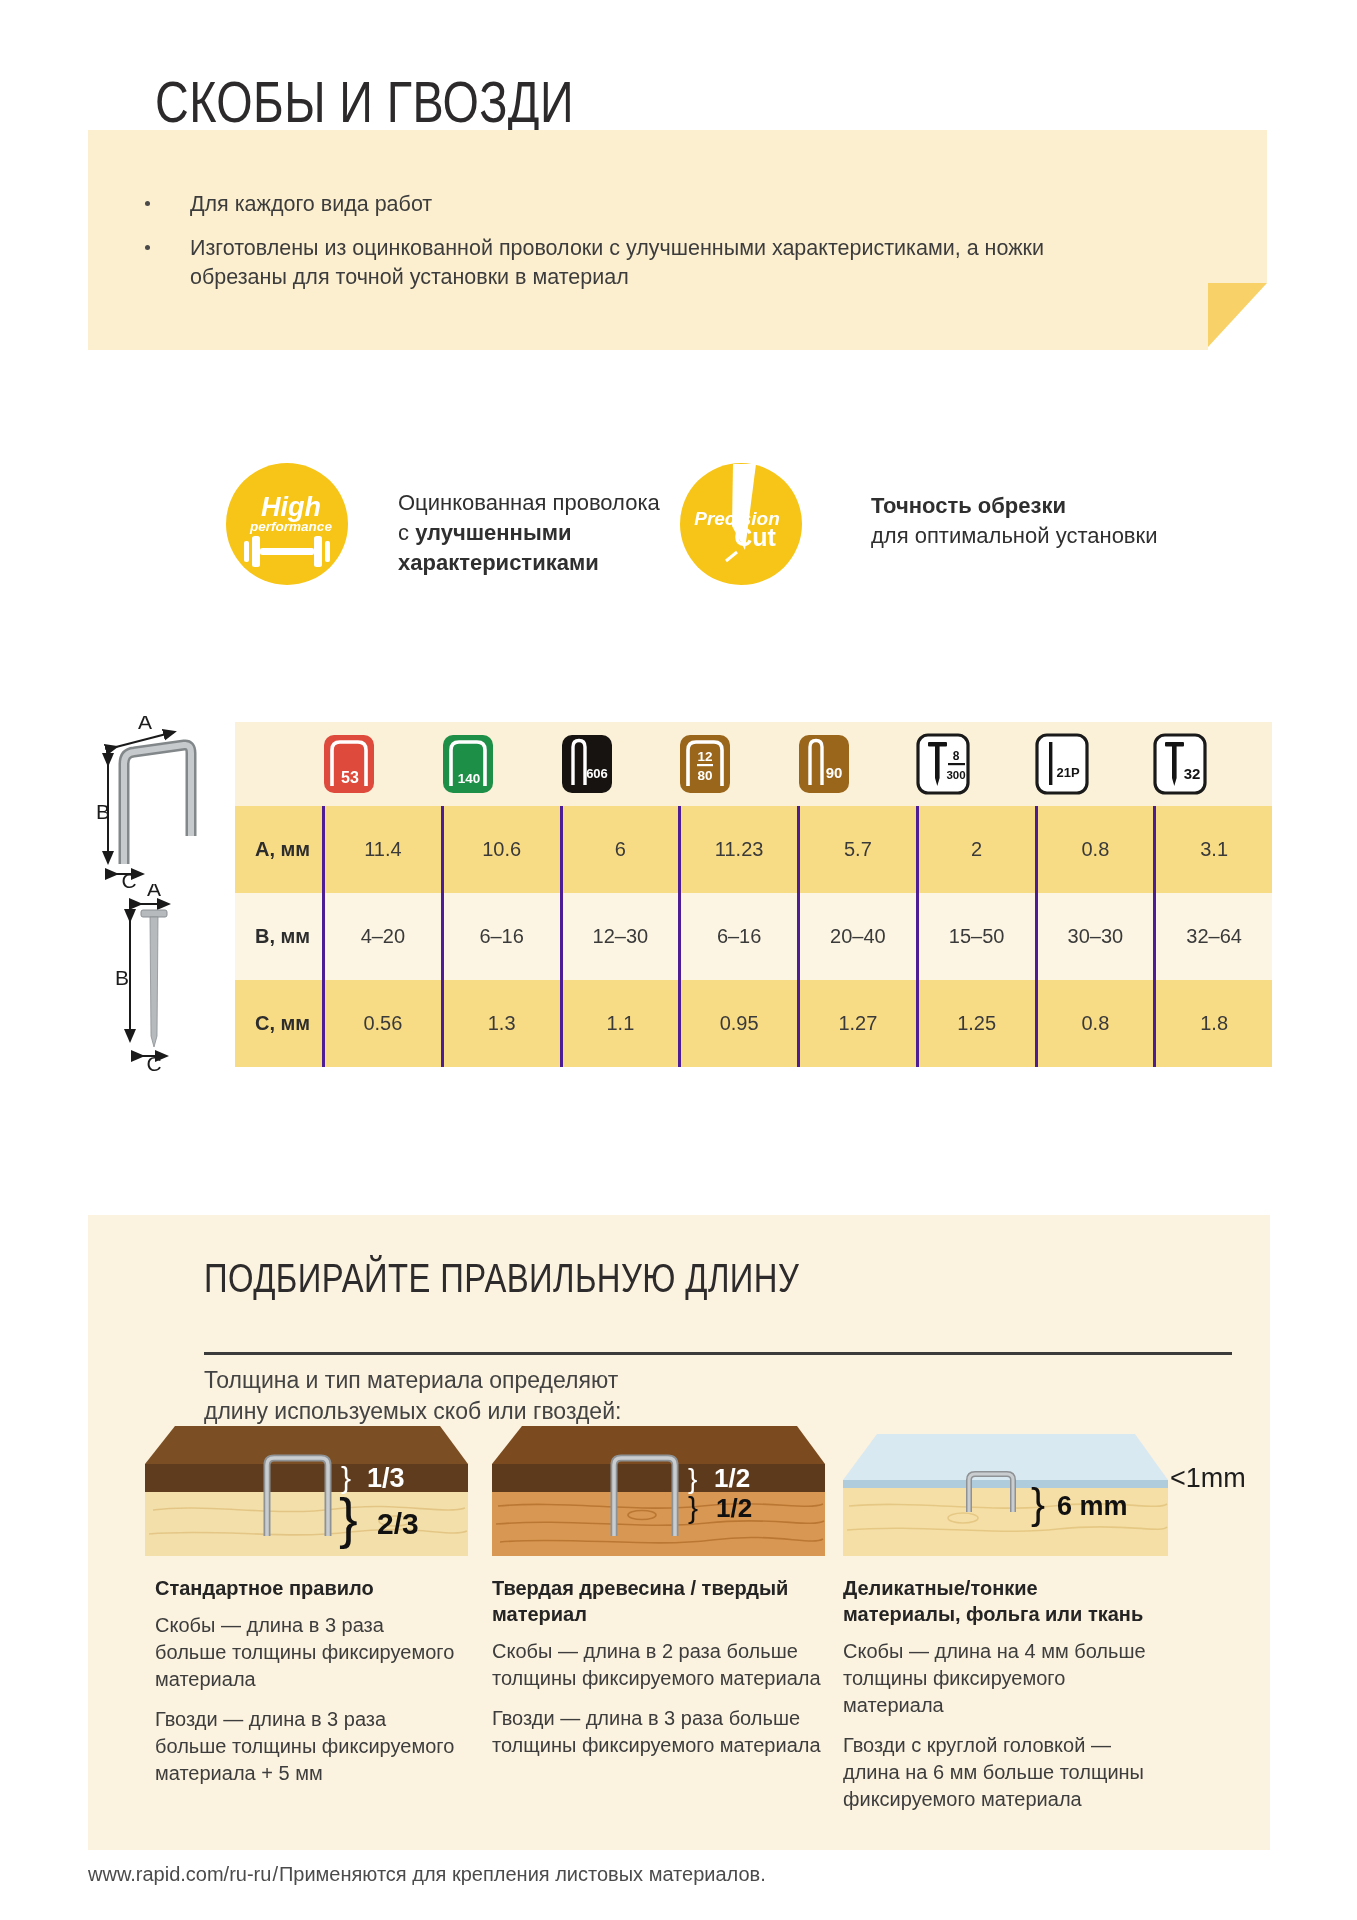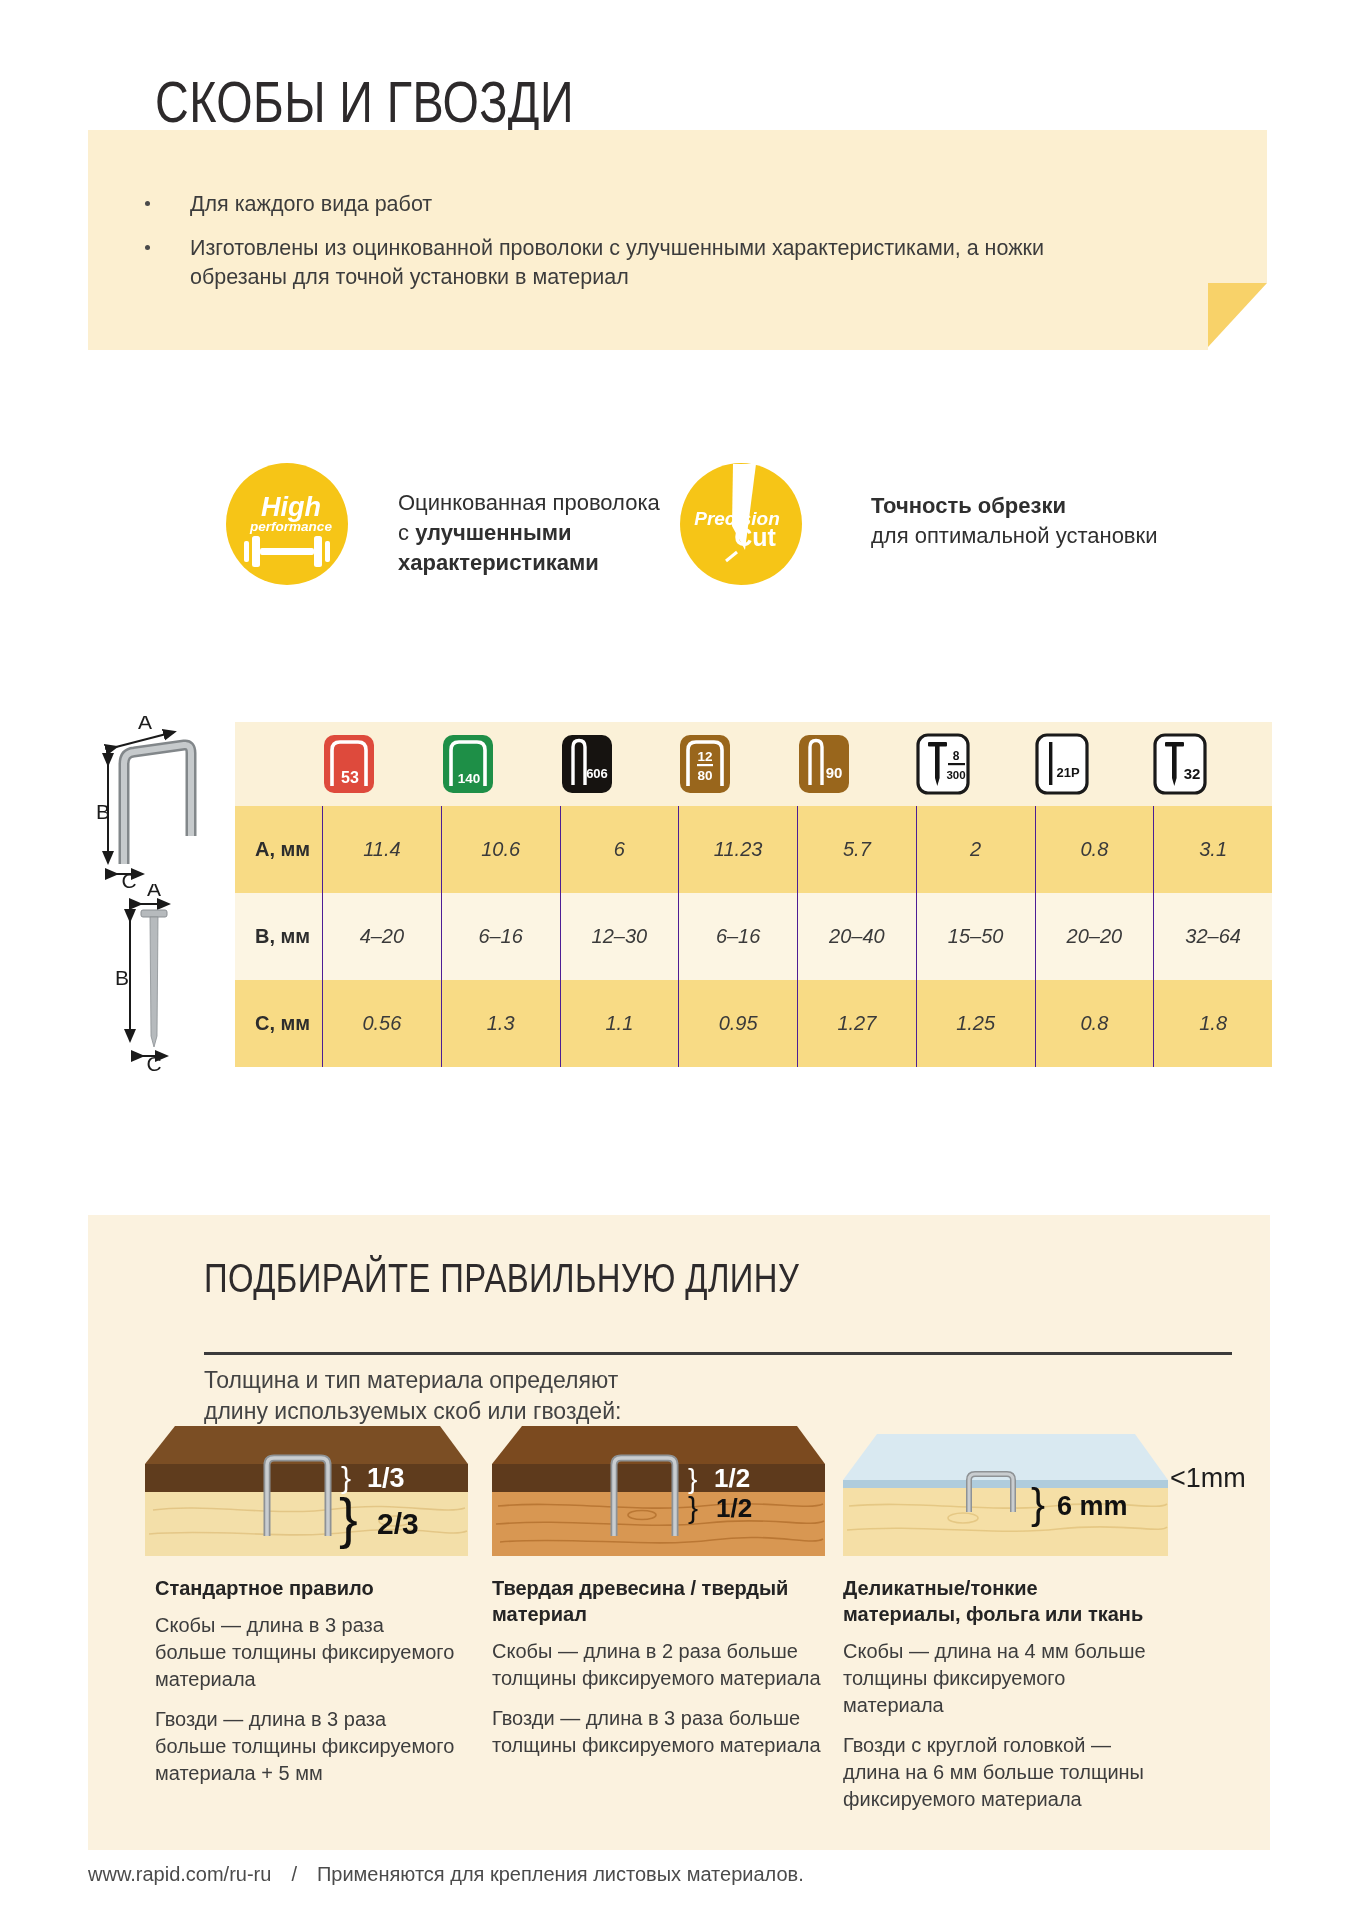--- a/index.html
+++ b/index.html
@@ -33,21 +33,21 @@
   
   #dim-staple{left:95px;top:716px;}
   #dim-nail{left:95px;top:884px;}
   #spec-table{left:235px;top:722px;width:1037px;}
   #spec-head{display:grid;grid-template-columns:87px repeat(8,1fr);height:84px;background:#FBF1D8;}
   #spec-head .cell{display:flex;align-items:center;justify-content:flex-start;}
   .spec-row{display:grid;grid-template-columns:87px repeat(8,1fr);height:87px;}
   .spec-row.dark{background:#F8DB85;}
   .spec-row.light{background:#FCF5E3;}
   .spec-row .cell{display:flex;align-items:center;justify-content:center;font-size:20px;color:#3a3a3a;}
-  .spec-row .cell + .cell{border-left:1px solid #4c1d95;font-style:italic;}
+  .spec-row .cell + .cell{border-left:3px solid #4c1d95;}
   .spec-row .rlabel{justify-content:flex-start;padding-left:20px;font-weight:bold;color:#2d2d2d;}
 
   svg text{font-family:"Liberation Sans",sans-serif;}
   .ic{fill:#fff;font-weight:bold;text-anchor:middle;}
   .icb{fill:#141414;font-weight:bold;text-anchor:middle;}
   .dimlab{fill:#1c1c1c;font-size:21px;}
 
   
   #guide-panel{left:88px;top:1215px;width:1182px;height:635px;background:#FBF2DF;}
   #guide-heading{left:116px;top:40px;font-size:40px;line-height:46px;color:#2e2b2c;font-weight:400;}
@@ -56,21 +56,21 @@
   .ill{position:absolute;top:203px;}
   #ill-1{left:57px;}
   #ill-2{left:404px;}
   #ill-3{left:755px;}
   #thin-side-label{left:1082px;top:248px;font-size:27px;color:#1d1d1d;}
   .case-col{position:absolute;top:360px;}
   .case-title{font-size:20px;line-height:26px;font-weight:bold;color:#242424;margin:0 0 11px 0;}
   .case-p{font-size:20px;line-height:27px;color:#3d3d3d;margin:0 0 13px 0;}
 
   
-  #footer{left:88px;top:1863px;font-size:20px;color:#4b4b4b;display:flex;gap:20px;}
+  #footer{left:88px;top:1863px;font-size:20px;color:#4b4b4b;display:flex;gap:1px;}
 </style>
 </head>
 <body>
 
 <h1 id="page-title" class="abs"><span class="cond">СКОБЫ И ГВОЗДИ</span></h1>
 
 <div id="intro-box" class="abs">
   <div id="intro-list">
       <div class="bullet-item"><span class="bullet-dot"></span><span>Для каждого вида работ</span></div>
       <div class="bullet-item"><span class="bullet-dot"></span><span>Изготовлены из оцинкованной проволоки с улучшенными характеристиками, а ножки обрезаны для точной установки в материал</span></div>
@@ -222,21 +222,21 @@
         <div class="cell">3.1</div>
       </div>
       <div class="spec-row light">
         <div class="cell rlabel">В, мм</div>
         <div class="cell">4–20</div>
         <div class="cell">6–16</div>
         <div class="cell">12–30</div>
         <div class="cell">6–16</div>
         <div class="cell">20–40</div>
         <div class="cell">15–50</div>
-        <div class="cell">20–20</div>
+        <div class="cell">30–30</div>
         <div class="cell">32–64</div>
       </div>
       <div class="spec-row dark">
         <div class="cell rlabel">С, мм</div>
         <div class="cell">0.56</div>
         <div class="cell">1.3</div>
         <div class="cell">1.1</div>
         <div class="cell">0.95</div>
         <div class="cell">1.27</div>
         <div class="cell">1.25</div>

